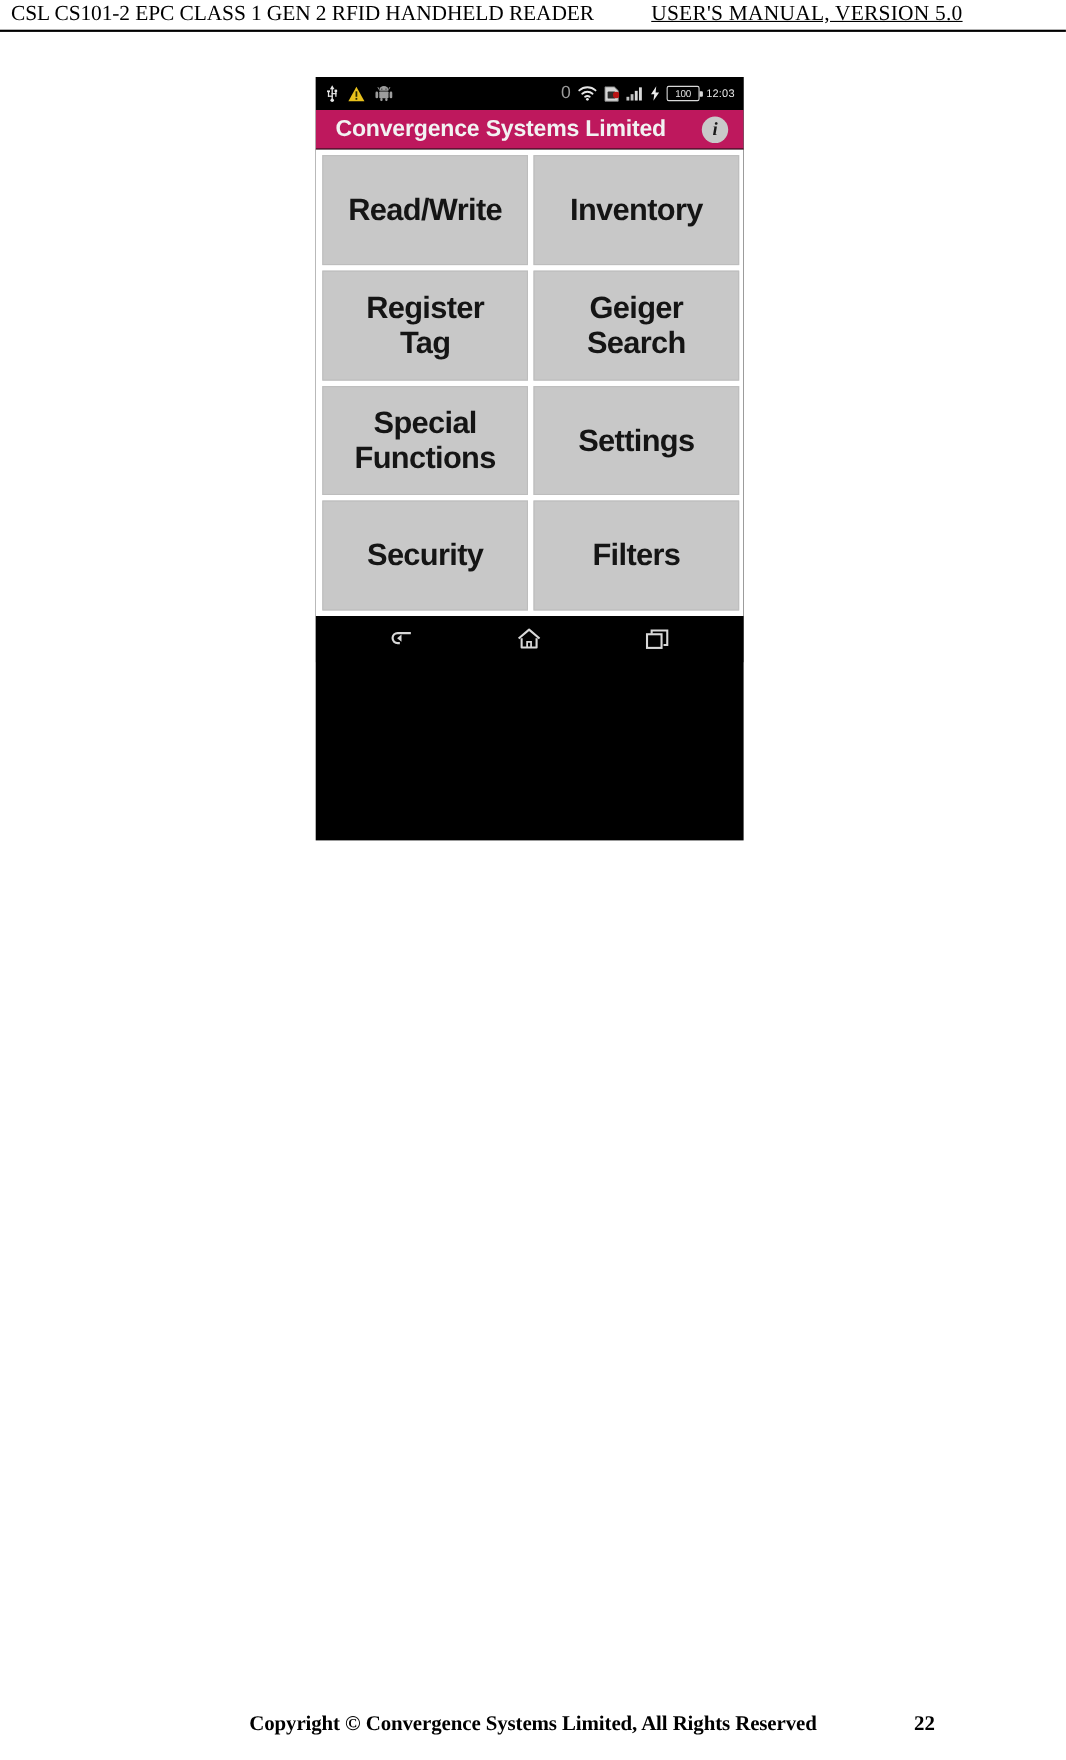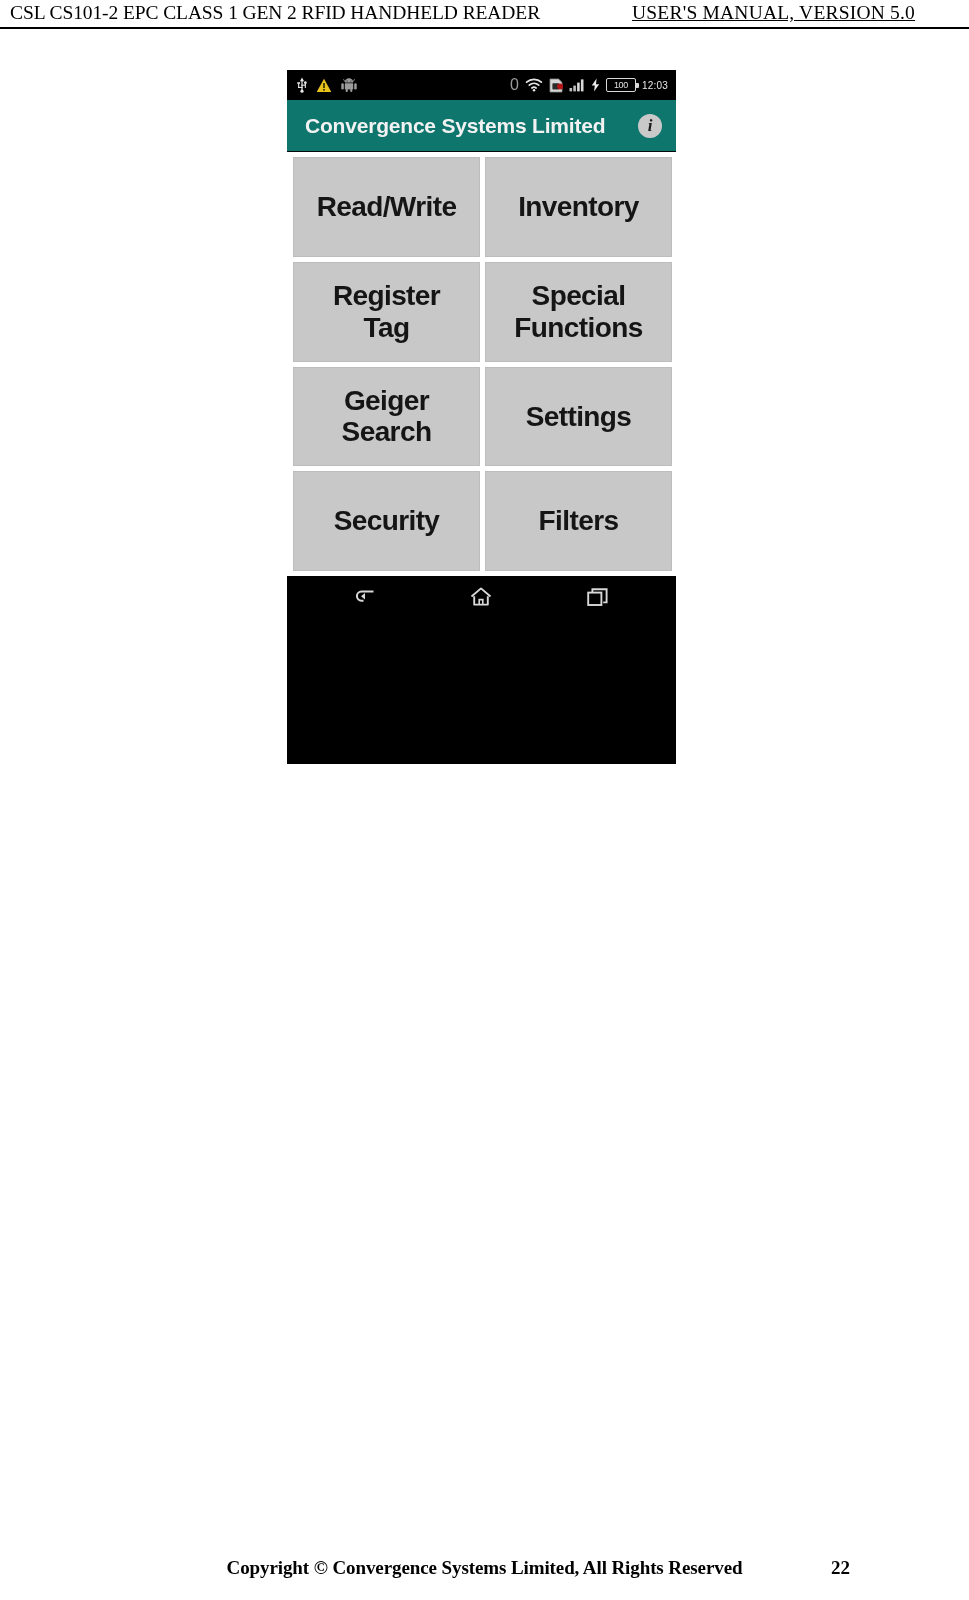--- a/index.html
+++ b/index.html
@@ -24,21 +24,20 @@
     left: 0;
     width: 969px;
     height: 30px;
     box-sizing: border-box;
   }
   .page-header-inner {
     display: flex;
     align-items: flex-start;
     padding: 1px 8px 0 10px;
     height: 26px;
-    gap: 40px;
   }
   .hdr-left {
     font-family: "Liberation Serif", serif;
     font-size: 19.5px;
     line-height: 24px;
     white-space: nowrap;
     letter-spacing: -0.1px;
   }
   .hdr-right {
     font-family: "Liberation Serif", serif;
@@ -133,22 +132,22 @@
   .batt span {
     color: #e0e0e0;
     font-family: "Liberation Sans", sans-serif;
     font-size: 9px;
     line-height: 9px;
     letter-spacing: -0.3px;
   }
 
   
   .title-bar {
-    height: 52px;
-    background: #0f766e;
+    height: 36px;
+    background: #be185d;
     display: flex;
     align-items: center;
     padding: 0 14px 0 18px;
     box-sizing: border-box;
     border-bottom: 1px solid #0b0b0b;
   }
   .app-title {
     color: #f2f2f2;
     font-family: "Liberation Sans", sans-serif;
     font-size: 21px;
@@ -352,24 +351,24 @@
     <div class="info-btn">
       <span>i</span>
     </div>
   </div>
 
   <div class="grid">
     <div class="cell">Read/Write</div>
     <div class="cell">Inventory</div>
     <div class="cell">Register
 Tag</div>
+    <div class="cell">Geiger
+Search</div>
     <div class="cell">Special
 Functions</div>
-    <div class="cell">Geiger
-Search</div>
     <div class="cell">Settings</div>
     <div class="cell">Security</div>
     <div class="cell">Filters</div>
   </div>
 
   <div class="nav-bar">
     <div class="nav-btn">
       <svg width="26" height="20" viewBox="0 0 26 20">
         <path d="M21.5 4.5 H9.5 a4.6 4.6 0 0 0 0 9.2 h2" fill="none" stroke="#d8d8d8" stroke-width="2"></path>
         <path d="M9.0 9.2 L13.0 5.9 L13.0 12.5 Z" fill="#d8d8d8"></path>

